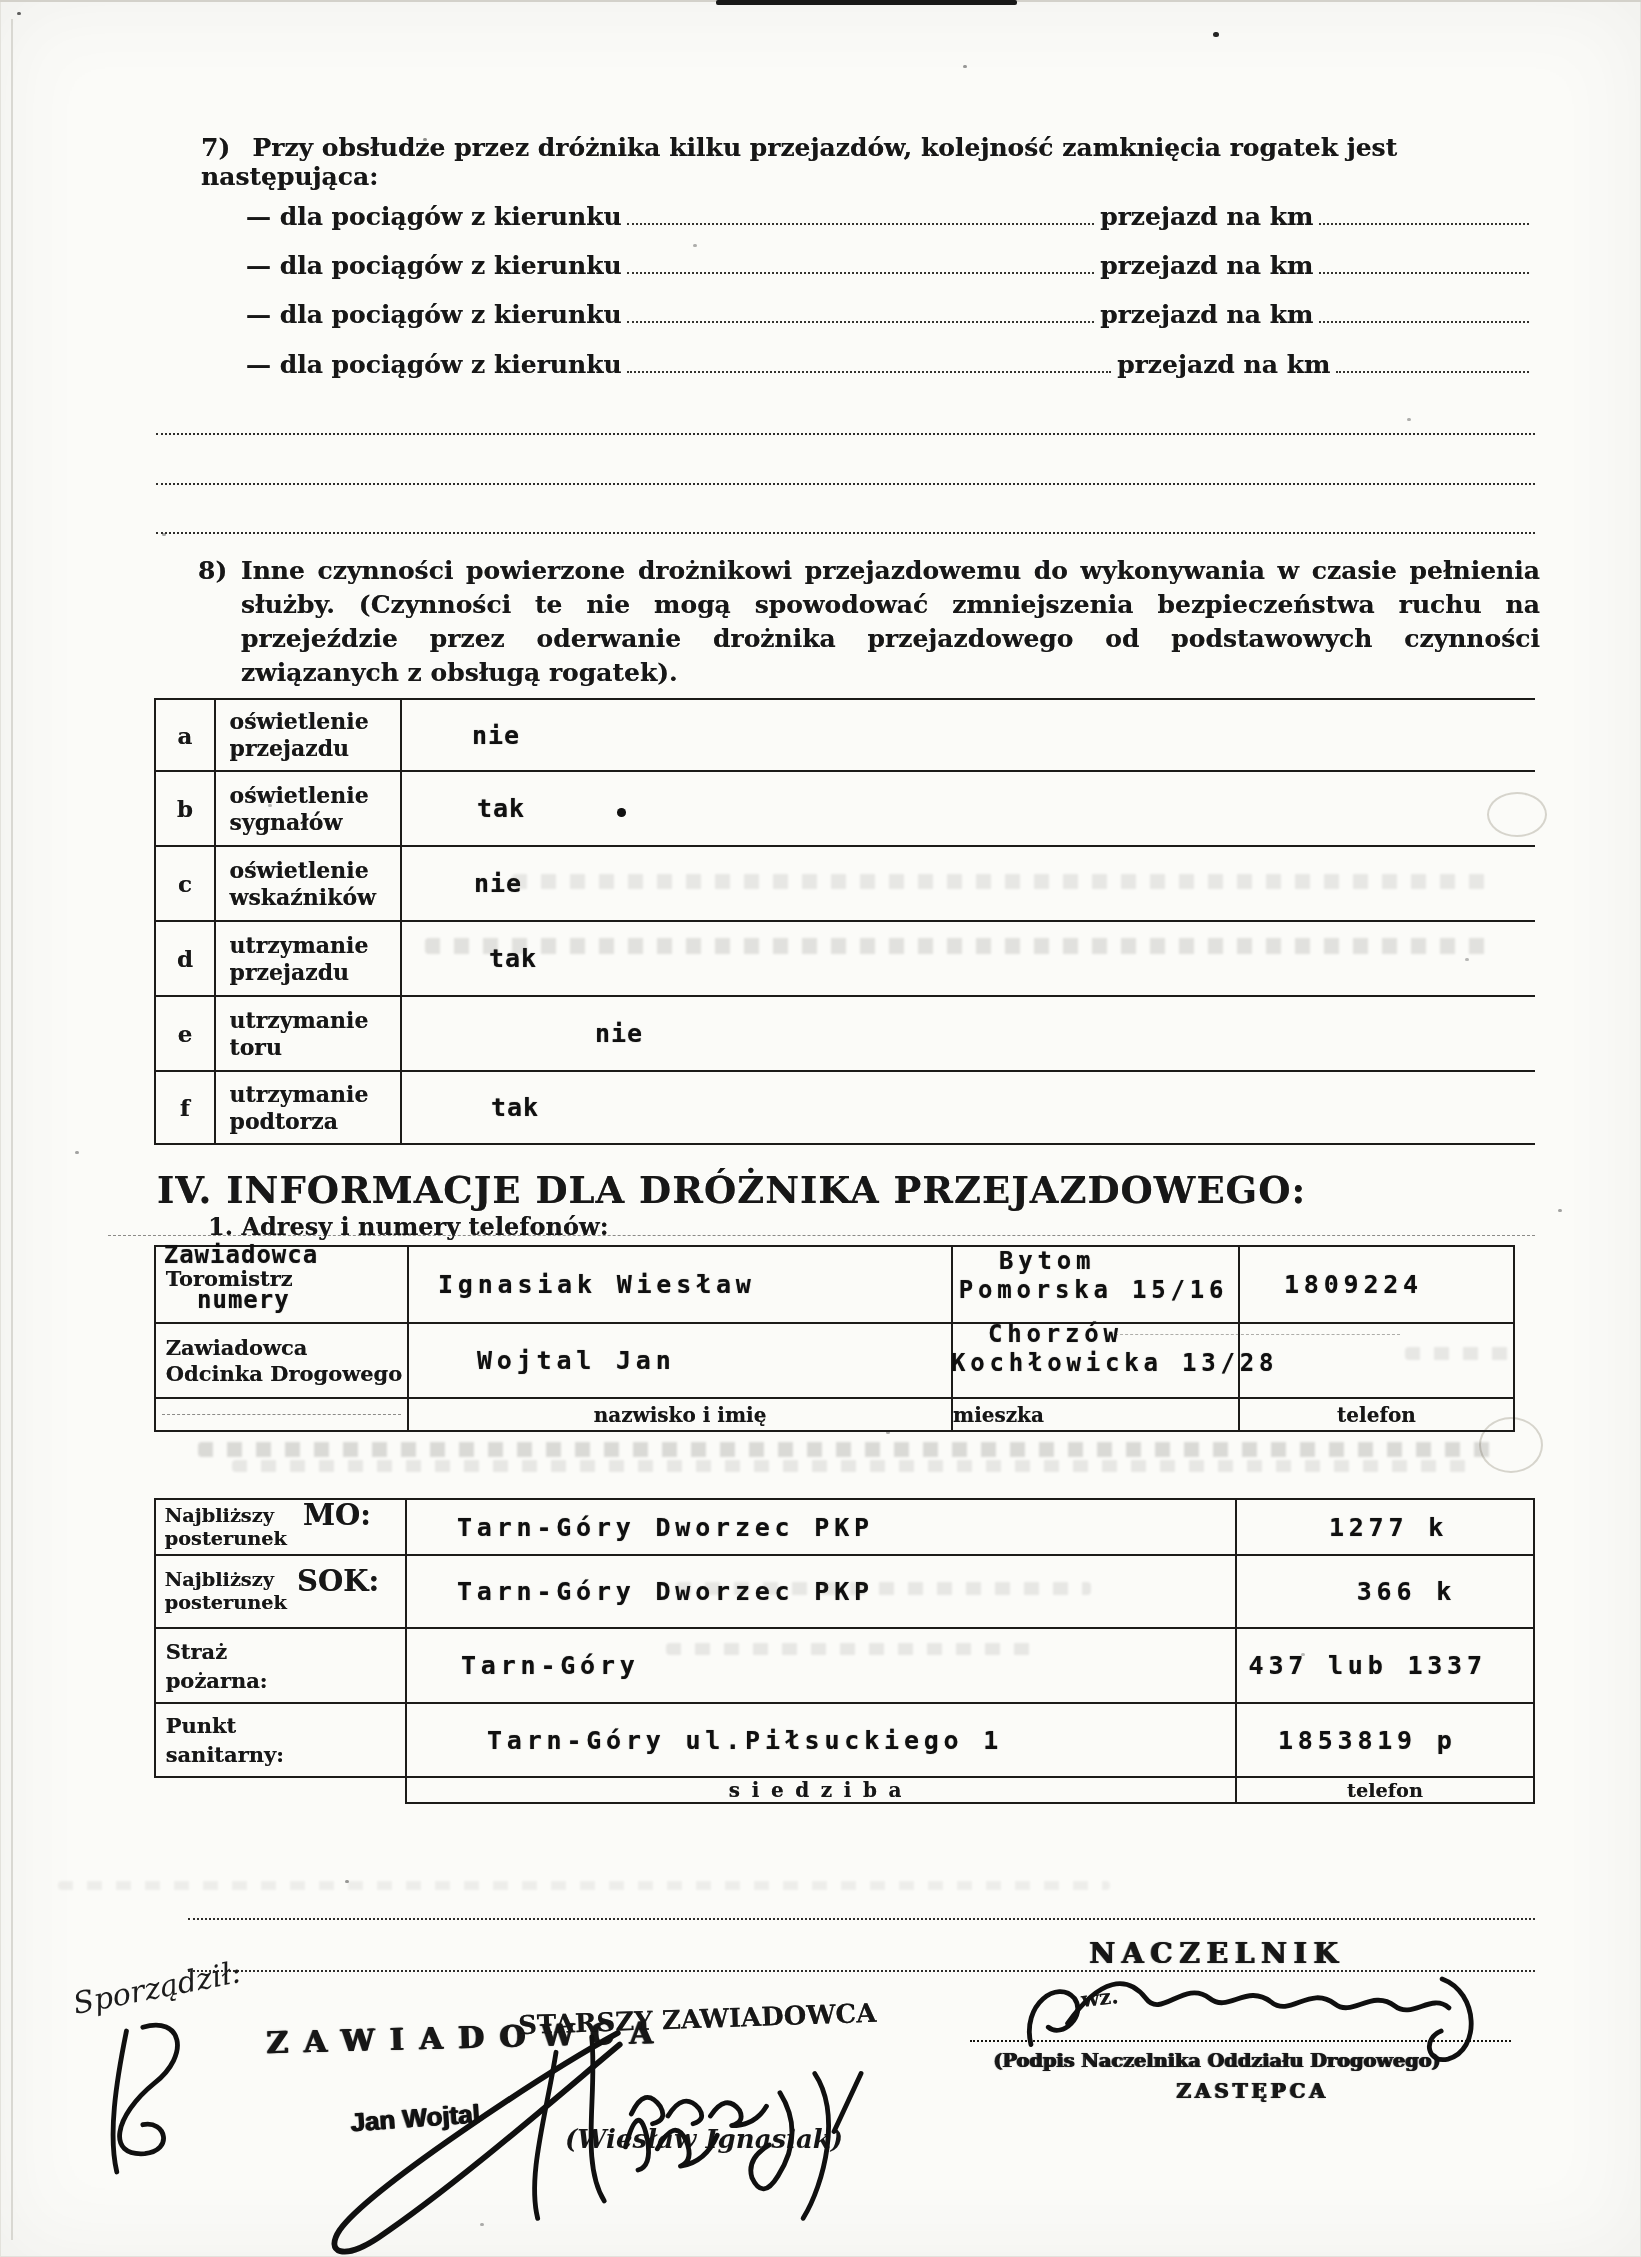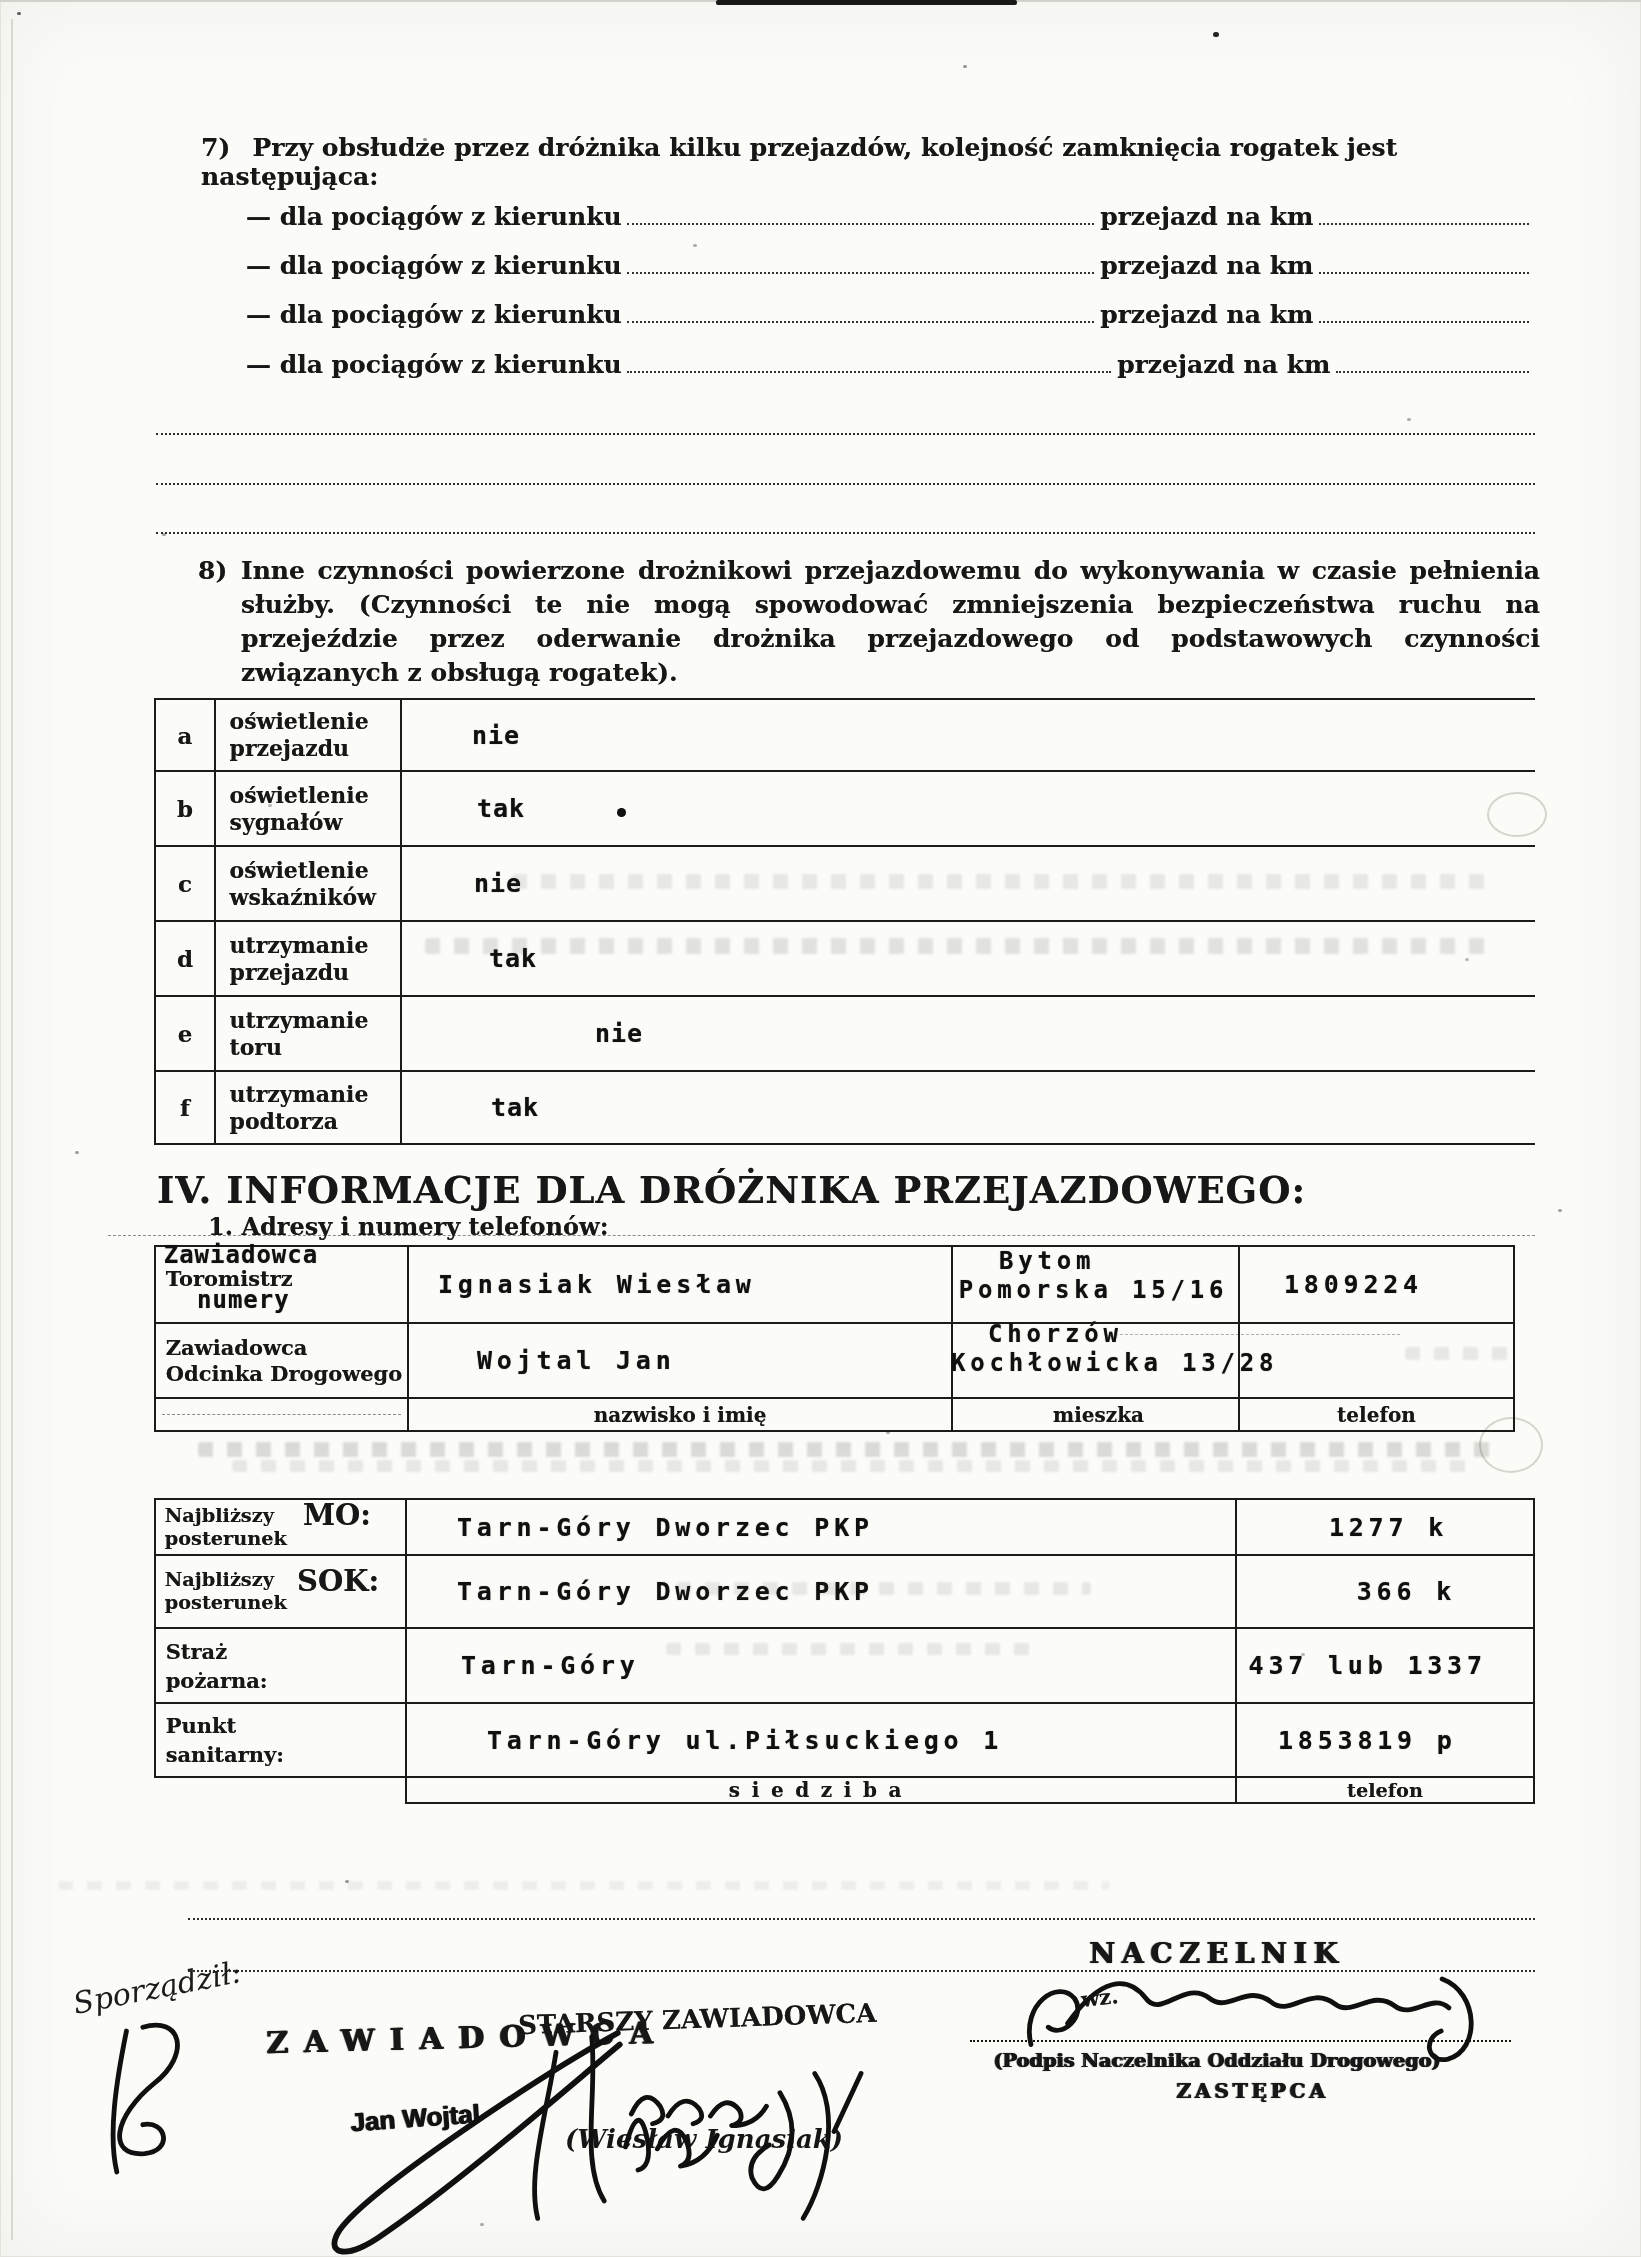--- a/index.html
+++ b/index.html
@@ -177,21 +177,21 @@
         <span class="type abs" style="left:35px;top:-3.9px;font-size:24px;">Chorzów</span>
         <span class="type abs" style="left:-1.9px;top:25px;font-size:24px;">Kochłowicka 13/28</span>
       </td>
       <td><span class="type"></span></td>
     </tr>
     <tr style="height:33px;">
       <td>
             <div class="dashart" style="margin:0 5.8px;"></div>
           </td>
       <td style="text-align:center;font-size:20px;"><span>nazwisko i imię</span></td>
-      <td style="text-align:center;font-size:20px;padding-left:6px;"><span>mieszka</span></td>
+      <td style="text-align:left;font-size:20px;"><span>mieszka</span></td>
       <td style="text-align:center;font-size:20px;"><span>telefon</span></td>
     </tr>
   </tbody>
     </table>
   <div class="abs dashart" style="left:1110px;top:1334px;width:290px;opacity:.7;"></div>
   <div class="abs smudge light" style="left:1405px;top:1347px;width:106px;height:12.6px;"></div>
 
   <div class="abs smudge" style="left:198px;top:1442px;width:1294px;height:14.5px;opacity:.75;"></div>
   <div class="abs smudge light" style="left:232px;top:1460px;width:1236px;height:11.6px;"></div>
 

